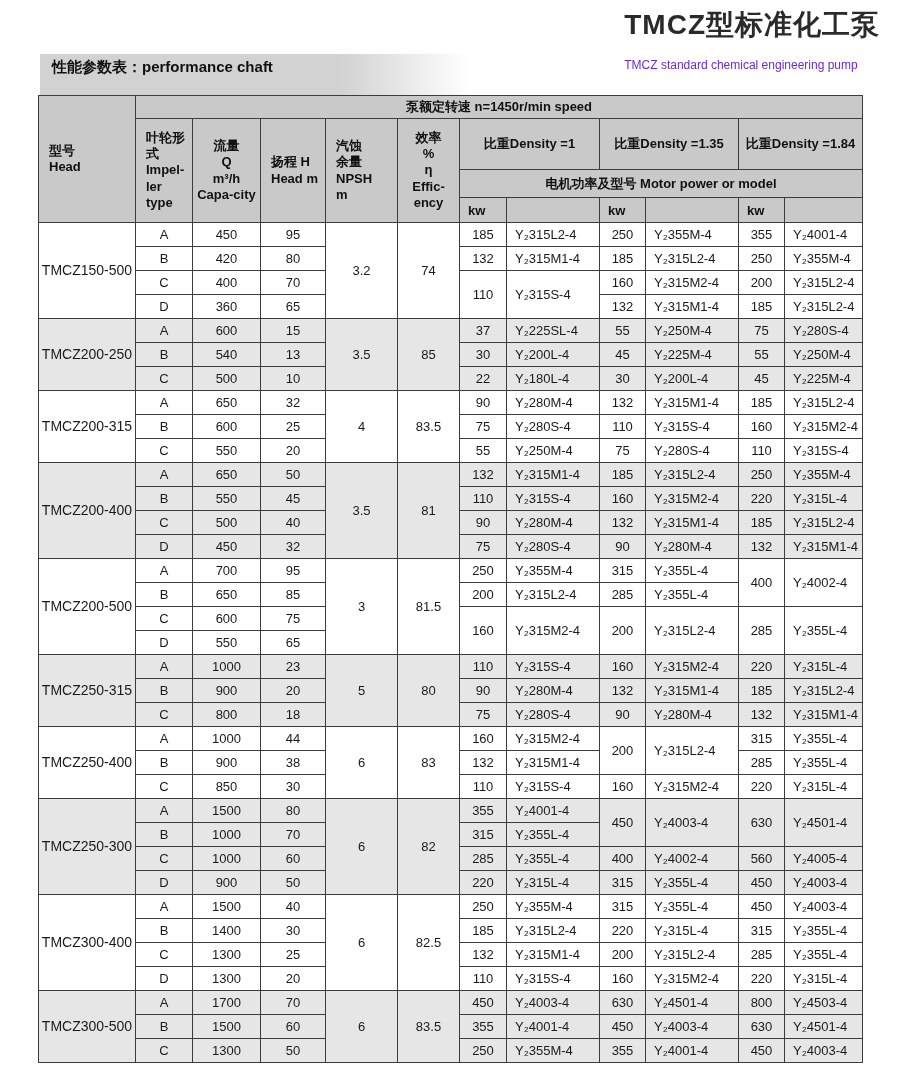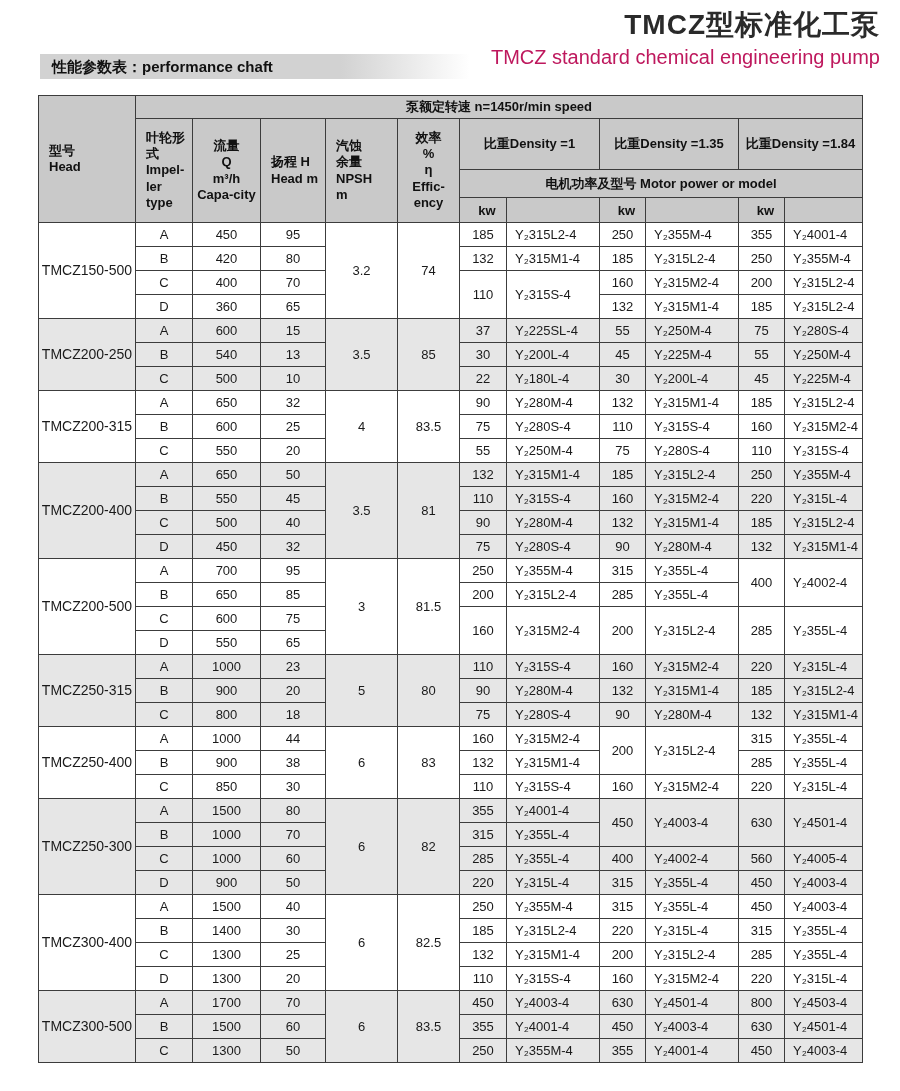--- a/index.html
+++ b/index.html
@@ -2,25 +2,25 @@
 <html style="--header-bg: #c9c9c9; --band-bg: #e6e6e6; --section-bg: #d2d2d2; --border: #3c3c3c; --text: #1a1a1a;"><head>
 <meta charset="utf-8">
 <style>
   html,body{margin:0;padding:0;background:#fff;}
   body{
     width:900px;height:1091px;position:relative;overflow:hidden;
     font-family:"Liberation Sans","DejaVu Sans",sans-serif;
     color:var(--text,#1a1a1a);
     -webkit-font-smoothing:antialiased;
   }
-  .titles{position:absolute;top:6px;right:20px;text-align:right;}
+  .titles{position:absolute;top:6px;right:20px;}
   .title-zh{font-size:28px;font-weight:bold;letter-spacing:1px;color:#2a2a2a;}
-  .title-en{font-size:20px;margin-top:2px;color:#be185d;}
+  .title-en{font-size:12px;margin-top:14px;color:#6d28d9;}
   .section-bar{
-    position:absolute;top:54px;left:40px;width:430px;height:25px;
+    position:absolute;top:54px;left:40px;width:430px;height:42px;
     line-height:25px;padding-left:12px;box-sizing:border-box;
     font-size:15px;font-weight:bold;color:#111;
     background:linear-gradient(to right,var(--section-bg,#d2d2d2) 0%,var(--section-bg,#d2d2d2) 70%,#ffffff 100%);
   }
   table.perf{
     position:absolute;top:95px;left:38px;width:824px;
     border-collapse:collapse;table-layout:fixed;
     font-size:13px;
   }
   .perf th,.perf td{
@@ -30,21 +30,21 @@
   }
   .perf thead th{
     background:var(--header-bg,#c9c9c9);
     font-weight:bold;font-size:13px;color:#111;
   }
   .perf thead .pre{white-space:pre-line;line-height:1.25;}
   .perf thead .left{text-align:left;padding-left:10px;}
   .perf thead tr.r1 th{height:22px;}
   .perf thead tr.r2 th{height:50px;}
   .perf thead tr.r3 th{height:27px;}
-  .perf thead tr.r4 th{height:24px;text-align:center;padding-left:8px;}
+  .perf thead tr.r4 th{height:24px;text-align:left;padding-left:8px;}
   .perf tbody td{height:23px;line-height:23px;background:#fff;}
   .perf tbody tr.shaded td{background:var(--band-bg,#e6e6e6);}
   .perf tbody td.mm{text-align:left;padding-left:8px;}
   .perf tbody td.model{font-size:14px;}
 </style>
 </head>
 <body>
 
 <div class="titles">
   <div class="title-zh">TMCZ型标准化工泵</div>

